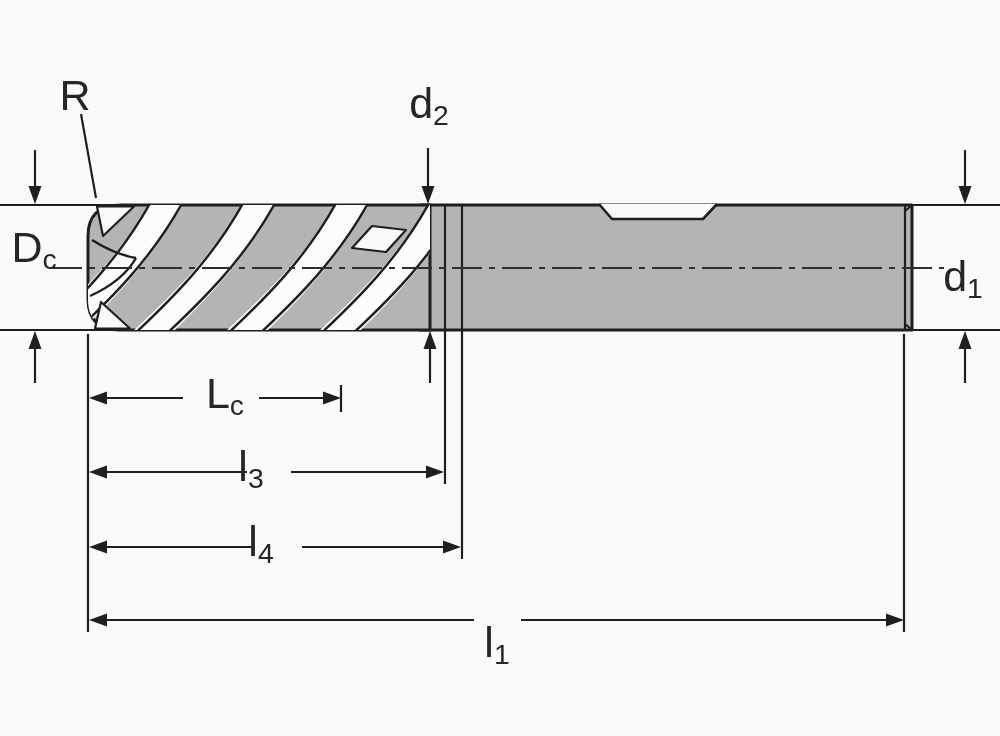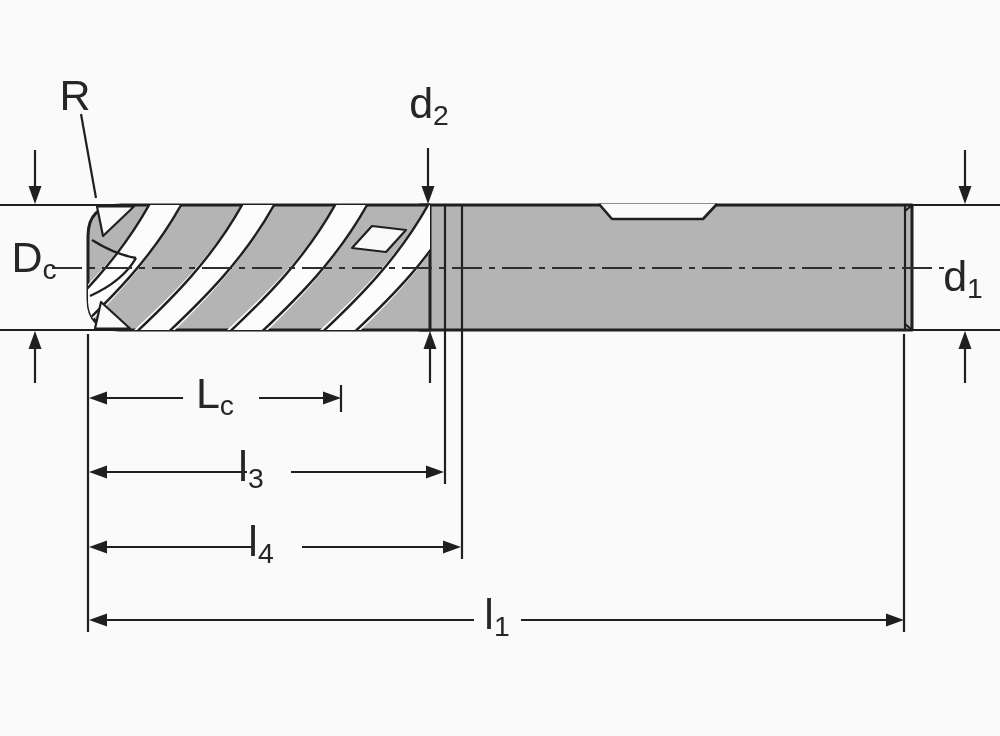--- a/index.html
+++ b/index.html
@@ -121,37 +121,37 @@
   </svg>
 
   <div class="label" style="left:75px;top:98px">
     <span>R</span><span class="sub"></span>
   </div>
 
   <div class="label" style="left:429px;top:106px">
     <span>d</span><span class="sub">2</span>
   </div>
 
-  <div class="label" style="left:34px;top:260px">
+  <div class="label" style="left:34px;top:250px">
     <span>D</span><span class="sub">c</span>
   </div>
 
   <div class="label" style="left:963px;top:279px">
     <span>d</span><span class="sub">1</span>
   </div>
 
-  <div class="label" style="left:215px;top:396px">
+  <div class="label" style="left:225px;top:396px">
     <span>L</span><span class="sub">c</span>
   </div>
 
   <div class="label" style="left:251px;top:469px">
     <span>l</span><span class="sub">3</span>
   </div>
 
   <div class="label" style="left:261px;top:544px">
     <span>l</span><span class="sub">4</span>
   </div>
 
-  <div class="label" style="left:497px;top:617px">
+  <div class="label" style="left:497px;top:645px">
     <span>l</span><span class="sub">1</span>
   </div>
 
 </div>
 
 </body></html>

